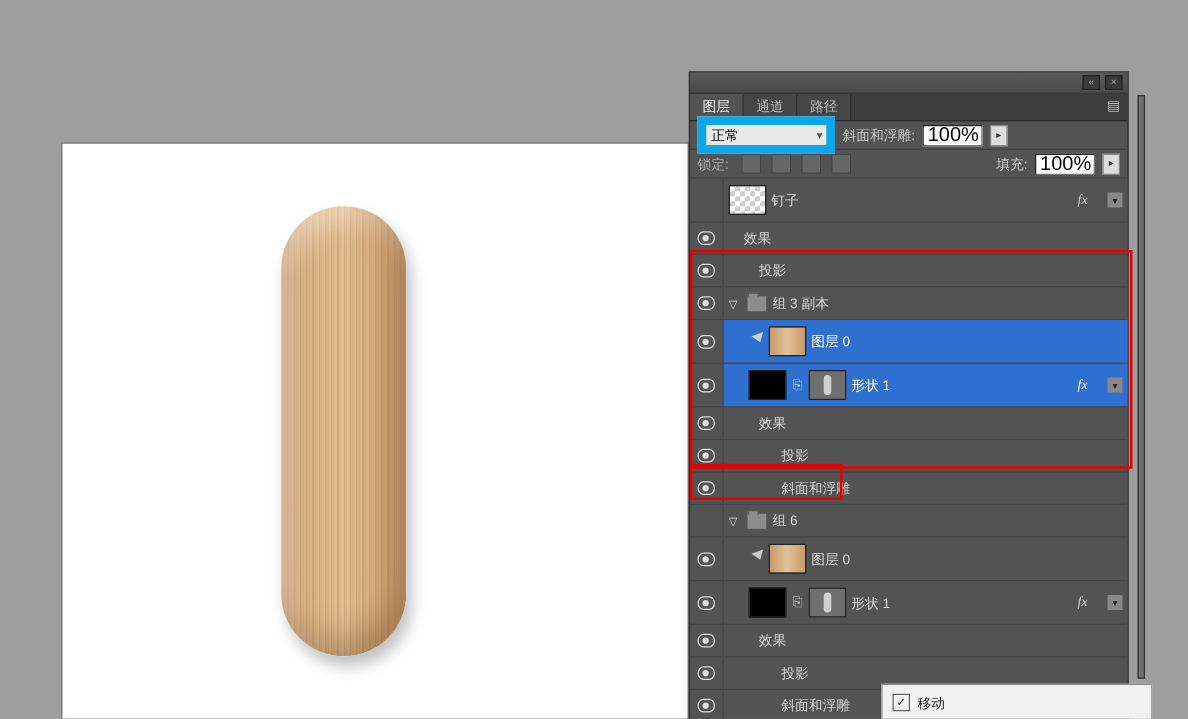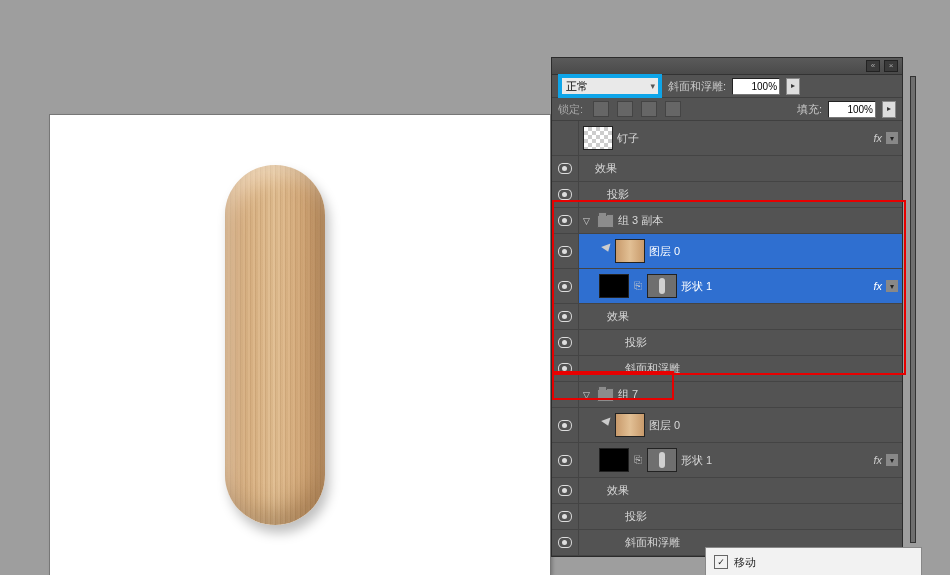--- a/index.html
+++ b/index.html
@@ -97,21 +97,21 @@
     display: flex;
     align-items: center;
     height: 22px;
     padding: 0 6px;
     border-bottom: 1px solid #404040;
     gap: 6px;
   }
   .dropdown {
     background: #e9e9e9;
     color: #000;
-    border: 4px solid #0ea5e9;
+    border: 7px solid #0ea5e9;
     height: 16px;
     width: 78px;
     font-size: 11px;
     padding: 0 14px 0 4px;
     display: inline-flex;
     align-items: center;
     position: relative;
   }
   .dropdown::after {
     content: "▾";
@@ -123,21 +123,21 @@
   .labtxt { color: #ccc; }
   .numbox {
     background: #fff;
     color: #000;
     width: 44px;
     height: 15px;
     border: 1px inset #777;
     text-align: right;
     padding-right: 2px;
     line-height: 15px;
-    font-size: 10px;
+    font-size: 16px;
   }
   .sidebtn {
     width: 12px; height: 15px;
     background: #ddd; border: 1px solid #888;
     font-size: 8px; line-height: 14px; text-align: center;
     color: #333;
   }
   .lockrow .locklab { margin-right: 4px; color: #aaa; text-align: center; }
   .lockrow .lockicon {
     width: 14px; height: 14px;
@@ -234,22 +234,22 @@
     border: 1px solid #555;
     border-radius: 1px;
     position: relative;
   }
   .folder::before {
     content:""; position:absolute; left:0; top:-3px;
     width:7px; height:3px; background:#8c8c8c;
     border:1px solid #555; border-bottom:none;
   }
   .fxlabel {
-    position: absolute; right: 20px;
-    font-style: italic; font-family: Liberation Sans, sans-serif;
+    position: absolute; right: 32px;
+    font-style: italic; font-family: Liberation Serif, serif;
     color: #ccc;
   }
   .row.selected .fxlabel{ color:#fff; }
   .expandfx { position: absolute; right: 4px; width: 12px; height: 12px;
     background: #888; color: #222; font-size: 8px;
     display:flex;align-items:center;justify-content:center;
   }
   .cliparrow {
     width: 12px; height: 12px; position: relative;
   }
@@ -306,20 +306,26 @@
 <div class="canvas-wrap">
   <div class="wood"></div>
 </div>
 
 <div class="panel">
   <div class="titlebar">
     <div class="winbtn">
       <span>«</span>
       <span>×</span>
     </div>
+  </div>
+  <div class="tabs">
+    <div class="tab active">图层</div>
+    <div class="tab">通道</div>
+    <div class="tab">路径</div>
+    <div class="menu-icon">▤</div>
   </div>
 
   <div class="optrow">
     <div class="dropdown">正常</div>
     <span class="labtxt">斜面和浮雕:</span>
     <div class="numbox">100%</div>
     <div class="sidebtn">▸</div>
   </div>
 
   <div class="optrow lockrow">
@@ -406,21 +412,21 @@
       <div class="rowbody">
           <span class="indent3">斜面和浮雕</span>
         </div>
     </div>
 
     <div class="row">
       <div class="eye empty"></div>
       <div class="rowbody">
         <span class="arrow">▽</span>
         <span class="folder"></span>
-        <span>组 7</span>
+        <span>组 6</span>
       </div>
     </div>
 
     <div class="row tall">
       <div class="eye on"></div>
       <div class="rowbody">
         <span class="indent1"></span>
         <span class="cliparrow"></span>
         <div class="thumb wood-thumb"></div>
         <span>图层 0</span>

